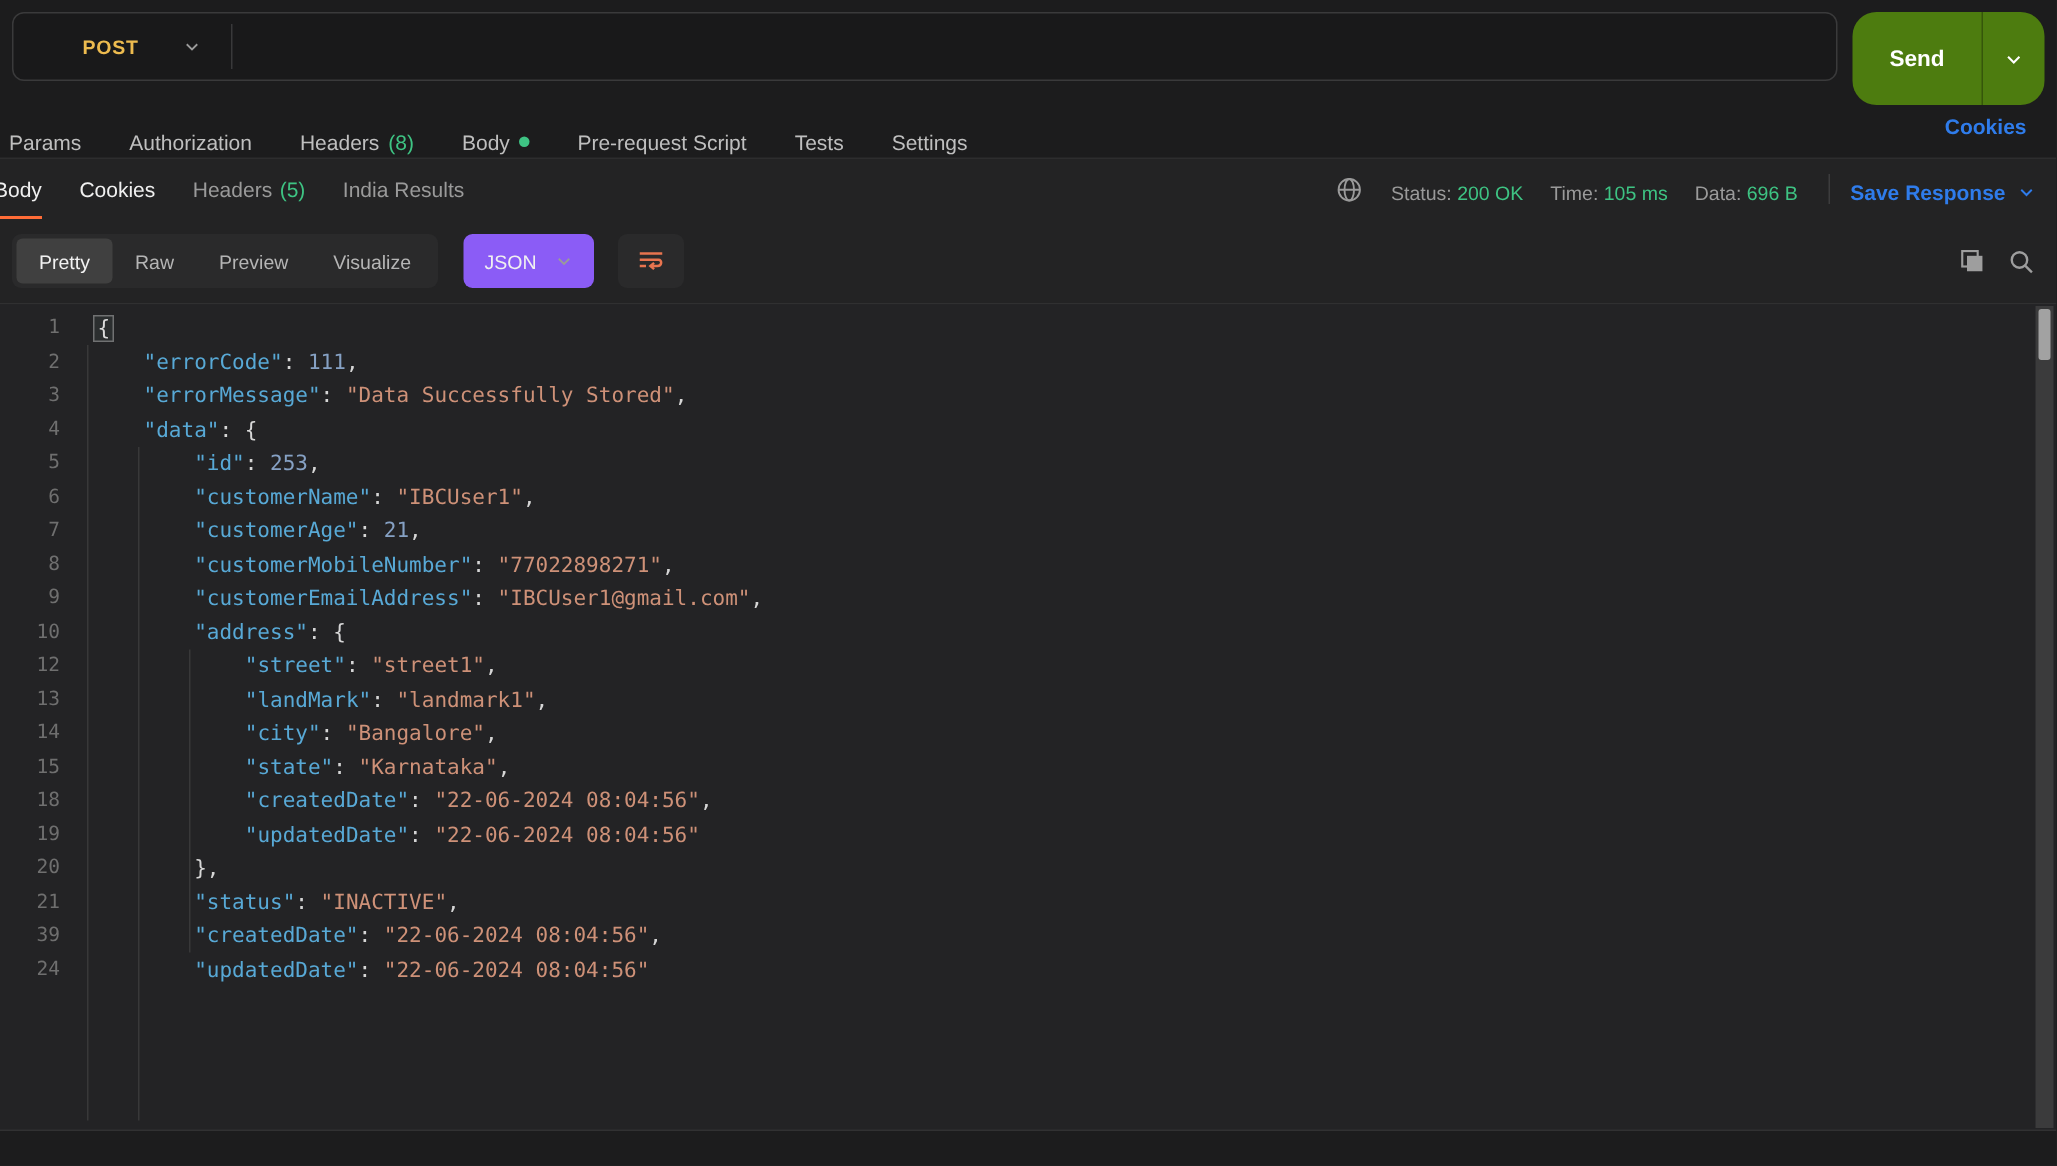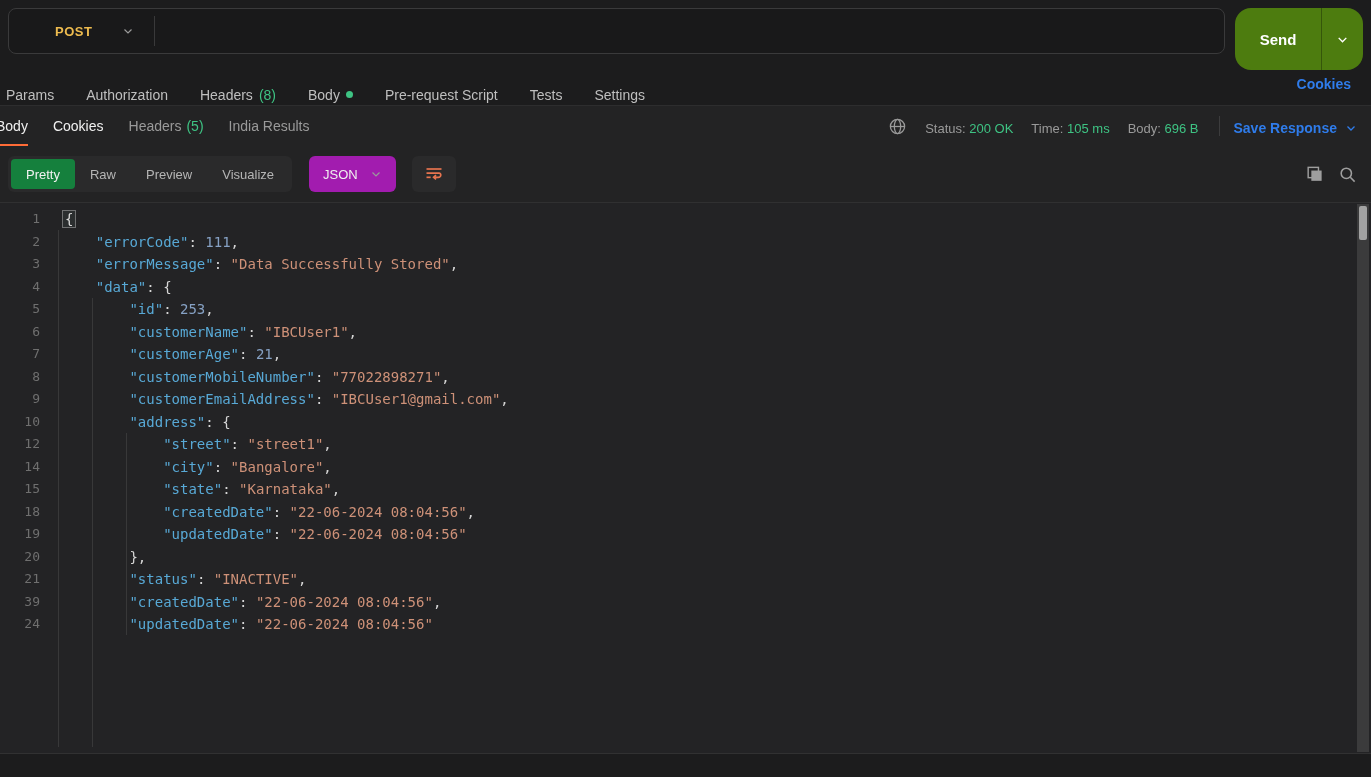--- a/index.html
+++ b/index.html
@@ -45,22 +45,22 @@
   }
   .resp-meta { margin-left:auto; display:flex; align-items:flex-end; font-size:13px; }
   .meta-pair { margin-left:18px; color:#9a9a9a; white-space:nowrap; }
   .meta-val { color:#3ec383; }
   .meta-divider { width:1px; height:20px; background:#3c3c3d; margin:0 14px 0 20px; }
   .save-response { color:#2f7ceb; font-weight:700; font-size:14px; display:flex; align-items:center; gap:8px; cursor:pointer; }
   
   .view-toolbar { display:flex; align-items:center; height:56px; padding:0 14px 0 8px; }
   .seg-control { display:flex; align-items:center; background:#2a2a2b; border-radius:6px; padding:3px; height:36px; }
   .seg { padding:0 15px; height:30px; display:flex; align-items:center; color:#b5b5b5; font-size:13px; border-radius:4px; cursor:pointer; }
-  .seg.active { background:#15803d; color:#f2f2f2; }
-  .json-select { margin-left:17px; display:flex; align-items:center; gap:12px; background:#a21caf; border-radius:6px; height:36px; padding:0 14px; color:#f0f0f0; font-size:13px; cursor:pointer; }
+  .seg.active { background:#404040; color:#f2f2f2; }
+  .json-select { margin-left:17px; display:flex; align-items:center; gap:12px; background:#8b5cf6; border-radius:6px; height:36px; padding:0 14px; color:#f0f0f0; font-size:13px; cursor:pointer; }
   .wrap-btn { margin-left:16px; width:44px; height:36px; background:#2a2a2b; border-radius:6px; display:flex; align-items:center; justify-content:center; cursor:pointer; }
   .view-icons { margin-left:auto; display:flex; align-items:center; gap:14px; }
   .icon-btn { display:flex; align-items:center; justify-content:center; cursor:pointer; }
   
   .code-area {
     position:relative; height:551px; background:#232325;
     border-bottom:1px solid #313132; overflow:hidden;
   }
   .code-lines { padding-top:5px; }
   .code-line { display:flex; height:22.5px; }
@@ -163,21 +163,21 @@
       </span>
       <span class="meta-pair">
         <span>Status:</span>
         <span class="meta-val">200 OK</span>
       </span>
       <span class="meta-pair">
         <span>Time:</span>
         <span class="meta-val">105 ms</span>
       </span>
       <span class="meta-pair">
-        <span>Body:</span>
+        <span>Data:</span>
         <span class="meta-val">696 B</span>
       </span>
       <span class="meta-divider"></span>
       <span class="save-response">
         <span>Save Response</span>
         <svg width="12" height="12" viewBox="0 0 24 24" fill="none" stroke="#2f7ceb" stroke-width="2.6">
             <polyline points="5,9 12,16 19,9"></polyline>
           </svg>
       </span>
     </div>
@@ -264,20 +264,24 @@
       </div>
       <div class="code-line">
         <span class="ln">10</span>
         <span class="lt"><span class="tp">        </span><span class="tk">"address"</span><span class="tp">: {</span></span>
       </div>
       <div class="code-line">
         <span class="ln">12</span>
         <span class="lt"><span class="tp">            </span><span class="tk">"street"</span><span class="tp">: </span><span class="ts">"street1"</span><span class="tp">,</span></span>
       </div>
       <div class="code-line">
+        <span class="ln">13</span>
+        <span class="lt"><span class="tp">            </span><span class="tk">"landMark"</span><span class="tp">: </span><span class="ts">"landmark1"</span><span class="tp">,</span></span>
+      </div>
+      <div class="code-line">
         <span class="ln">14</span>
         <span class="lt"><span class="tp">            </span><span class="tk">"city"</span><span class="tp">: </span><span class="ts">"Bangalore"</span><span class="tp">,</span></span>
       </div>
       <div class="code-line">
         <span class="ln">15</span>
         <span class="lt"><span class="tp">            </span><span class="tk">"state"</span><span class="tp">: </span><span class="ts">"Karnataka"</span><span class="tp">,</span></span>
       </div>
       <div class="code-line">
         <span class="ln">18</span>
         <span class="lt"><span class="tp">            </span><span class="tk">"createdDate"</span><span class="tp">: </span><span class="ts">"22-06-2024 08:04:56"</span><span class="tp">,</span></span>

